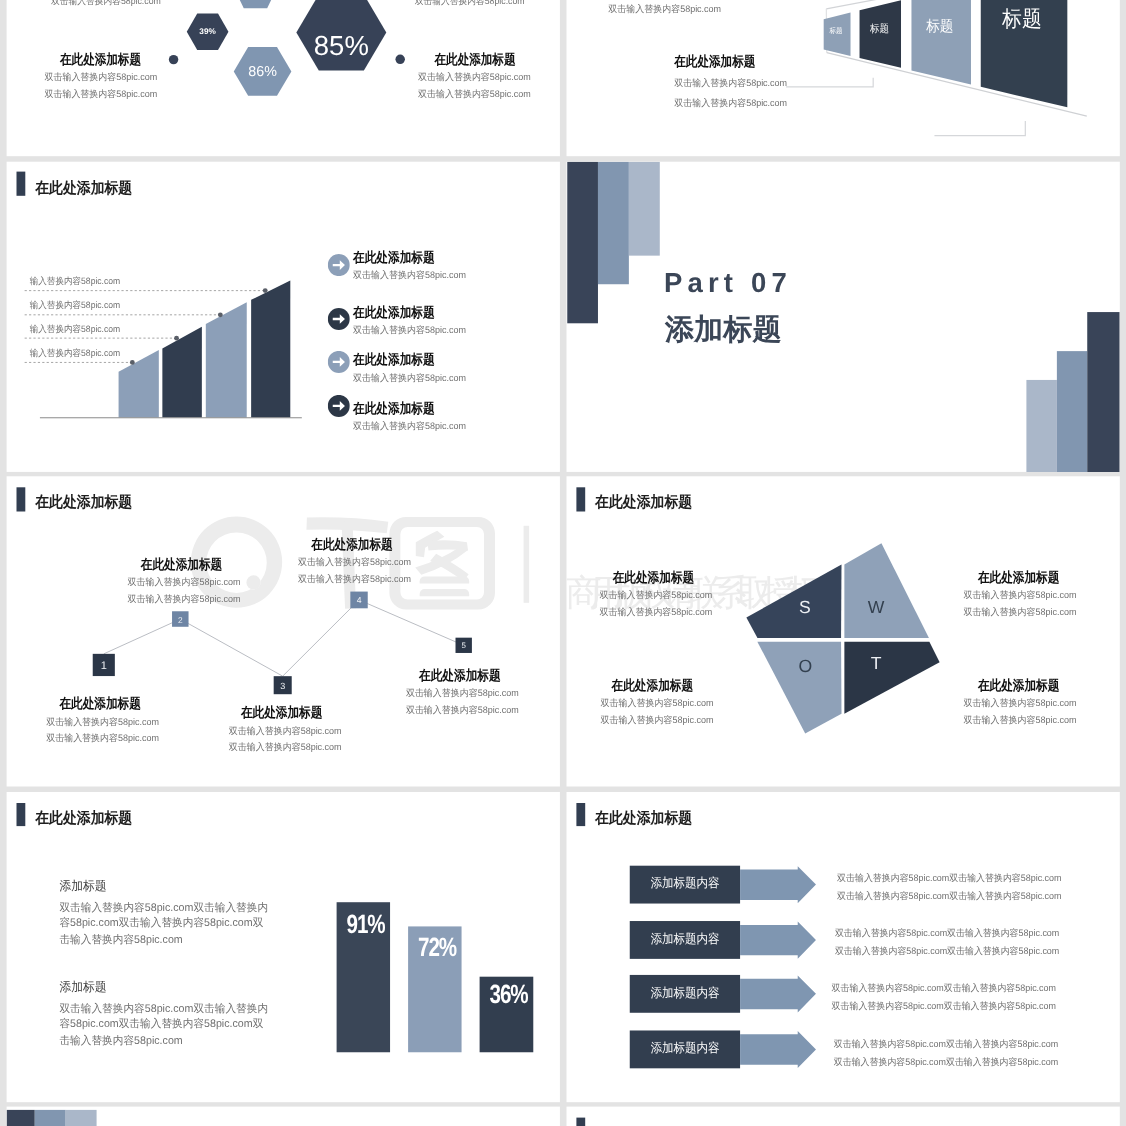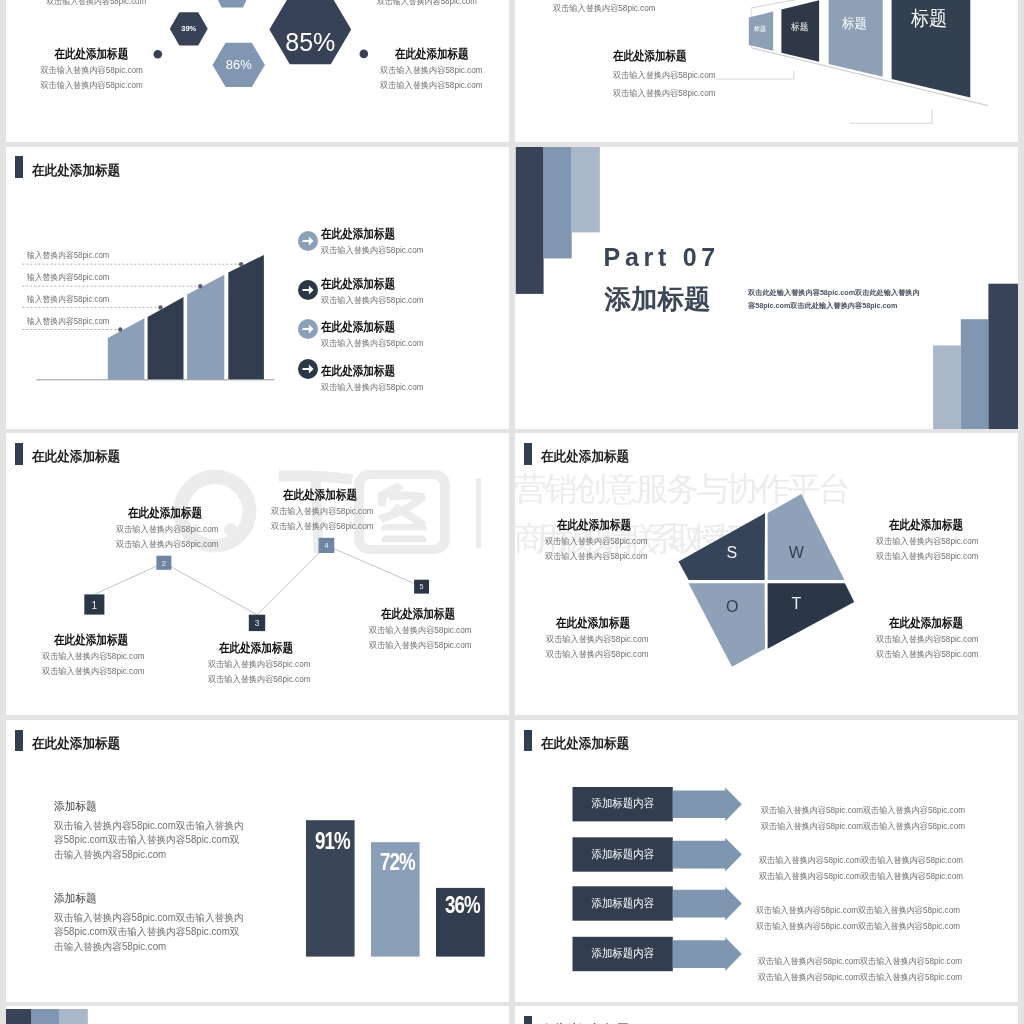--- a/index.html
+++ b/index.html
@@ -138,21 +138,21 @@
   .s7-lbl>span{display:inline-block;transform:scaleX(0.78);transform-origin:left center;}
   .s7-l1{left:308.6px;top:111px;}
   .s7-l2{left:373.6px;top:132.4px;}
   .s7-l3{left:438.6px;top:175px;}
 
   
   .s8-svg{position:absolute;left:0;top:0;}
   .s8-lb{position:absolute;left:57.5px;width:100.3px;text-align:center;color:#fff;font-size:11.6px;font-weight:normal;line-height:10px;}
   .s8-lb>span{display:inline-block;transform:scaleX(0.9);transform-origin:center center;}
   .s8-lb1{top:78.7px;} .s8-lb2{top:129.0px;} .s8-lb3{top:178.0px;} .s8-lb4{top:228.5px;}
-  .s8-tx{position:absolute;margin-top:12px;}
+  .s8-tx{position:absolute;}
   .s8-b{font-size:8.6px;color:#6f6f6f;line-height:15.9px;white-space:nowrap;}
   .s8-b>span{display:inline-block;transform:scaleX(0.945);transform-origin:left center;}
   .s8-t1{left:246.0px;top:71.0px;}
   .s8-t2{left:243.5px;top:121.1px;}
   .s8-t3{left:241.1px;top:171.2px;}
   .s8-t4{left:243.1px;top:222.5px;}
 
   
   .s9-svg{position:absolute;left:0;top:0;}
 
@@ -298,21 +298,20 @@
       <svg class="s4-svg" width="503" height="283" viewBox="0 0 503 283">
         <rect x="0.7" y="-10" width="27.9" height="156.9" fill="#394458"></rect>
         <rect x="28.6" y="-10" width="28.1" height="121.4" fill="#8196b0"></rect>
         <rect x="56.7" y="-10" width="28.1" height="95.4" fill="#aab7c9"></rect>
         <rect x="418.1" y="198.4" width="27.7" height="90" fill="#aab7c9"></rect>
         <rect x="445.8" y="172.2" width="27.6" height="116" fill="#8196b0"></rect>
         <rect x="473.4" y="136.7" width="29.6" height="152" fill="#394458"></rect>
       </svg>
       <div class="s4-part">Part 07</div>
       <div class="s4-sub"><span>添加标题</span></div>
-      <div class="s4-body"><span>双击此处输入替换内容58pic.com双击此处输入替换内容58pic.com双击此处输入替换内容58pic.com</span></div>
     </div>
 
     <div class="slide">
       <div class="wm" style="left:-6.0px;top:-432.0px;">
         <svg class="wm-logo" width="290" height="96" viewBox="0 0 290 96">
           <g fill="#ececec">
             <path d="M42 0.5 A41.5 41.5 0 1 0 42 83.5 A41.5 41.5 0 1 0 42 0.5 Z M42 15 A27 27 0 1 1 42 70 A27 27 0 1 1 42 15 Z" fill-rule="evenodd"></path>
             <circle cx="57" cy="60" r="7" fill="#ffffff"></circle>
             <circle cx="57.5" cy="60.5" r="6.5"></circle>
             <path d="M106 1.5 q40 -1 74 3.8 l-1.4 10.5 q-35 -4.3 -73 -3.3 Z"></path>
@@ -370,21 +369,20 @@
       <div class="s5-tx s5-t5">
         <div class="s5-h"><span>在此处添加标题</span></div>
         <div class="s5-b"><span>双击输入替换内容58pic.com</span></div>
         <div class="s5-b"><span>双击输入替换内容58pic.com</span></div>
       </div>
     </div>
 
     <div class="slide">
       <div class="wm" style="left:-515.0px;top:-432.0px;">
 
-        <div class="wm-t1">营销创意服务与协作平台</div>
         <div class="wm-t2">商用版权请联系取授权</div>
       </div>
       <div class="hd">
         <span class="hd-bar"></span>
         <span class="hd-tx"><span>在此处添加标题</span></span>
       </div>
       <svg class="s6-svg" width="503" height="283" viewBox="0 0 503 283">
         <polygon points="173.6,147.0 163.5,128.4 250.0,80.1 249.6,147.0" fill="#36445a"></polygon>
         <polygon points="286.3,60.9 329.5,147.0 252.6,147.0 252.6,80.1" fill="#8fa1b8"></polygon>
         <polygon points="250.0,215.8 217.0,233.8 173.5,150.3 249.6,150.3" fill="#8fa1b8"></polygon>

